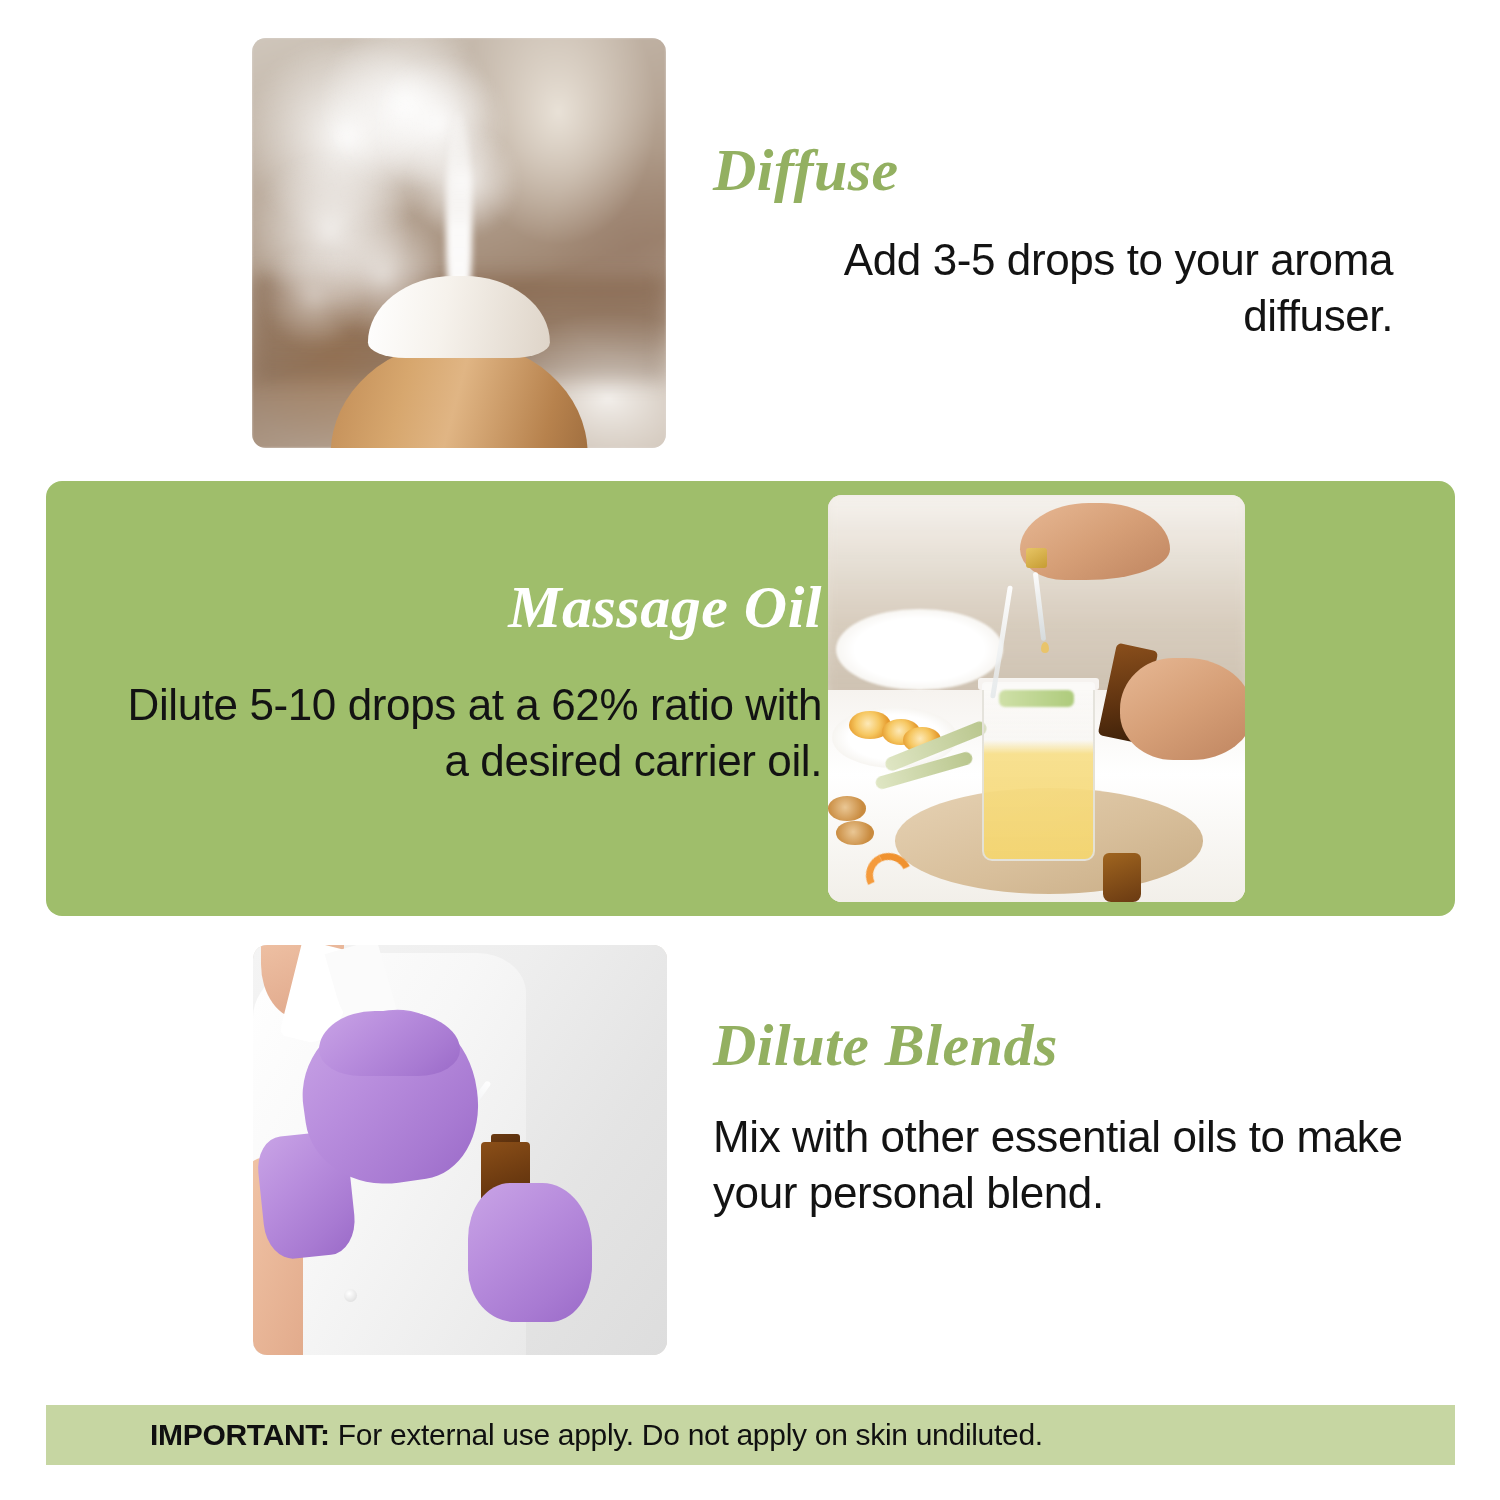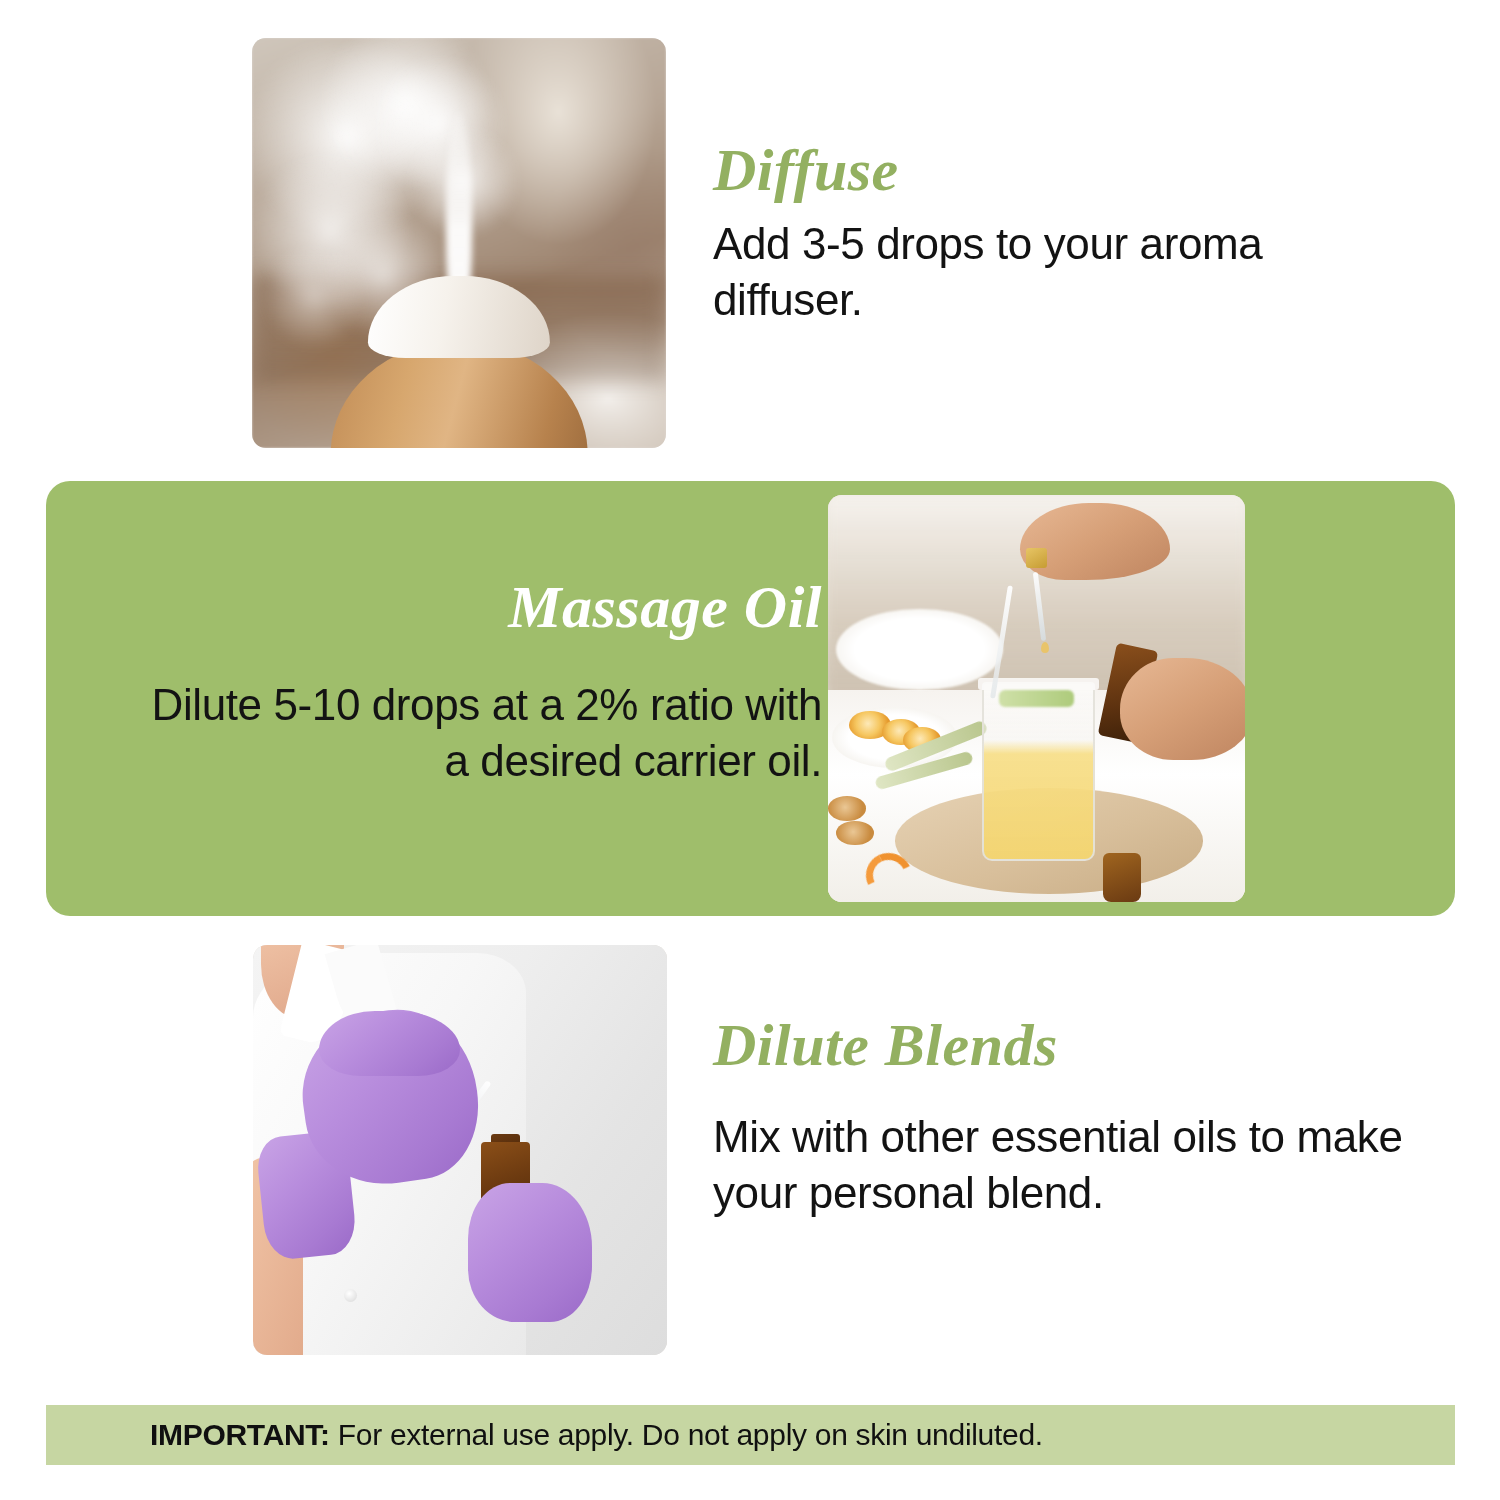--- a/index.html
+++ b/index.html
@@ -85,21 +85,21 @@
   }
 
   
   .sec-diffuse-text { position: absolute; left: 713px; top: 140px; width: 680px; }
 
   
   .band {
     position: absolute;
     left: 46px; top: 481px; width: 1409px; height: 435px;
     background: #9FBE6B;
-    border-radius: 24px;
+    border-radius: 16px;
   }
   .sec-massage-text {
     position: absolute; left: 76px; top: 96px; width: 700px;
     text-align: right;
   }
   .sec-massage-photo {
     left: 828px; top: 495px; width: 417px; height: 407px;
   }
   
   .mo-bg {
@@ -311,21 +311,21 @@
   }
   .heading.on-green { color: #ffffff; }
 
   .body-text {
     font-family: "Liberation Sans", sans-serif;
     font-size: 44px;
     line-height: 1.28;
     color: #131313;
     letter-spacing: -0.4px;
   }
-  .sec-diffuse-text .body-text { margin-top: 16px; }
+  .sec-diffuse-text .body-text { margin-top: 32px; text-align: right; }
   .sec-blend-text   .body-text { margin-top: 34px; }
   .sec-massage-text .body-text { margin-top: 40px; }
 
   
   .note-bar {
     position: absolute;
     left: 46px; top: 1405px; width: 1409px; height: 60px;
     background: #C6D6A2;
     display: flex;
     align-items: center;
@@ -361,21 +361,21 @@
   </div>
 
   <div class="sec-diffuse-text">
     <div class="heading">Diffuse</div>
     <div class="body-text">Add 3-5 drops to your aroma diffuser.</div>
   </div>
 
   <div class="band">
     <div class="sec-massage-text">
       <div class="heading on-green">Massage Oil</div>
-      <div class="body-text">Dilute 5-10 drops at a 2% ratio with a desired carrier oil.</div>
+      <div class="body-text">Dilute 5-10 drops at a 62% ratio with a desired carrier oil.</div>
     </div>
   </div>
 
   <div class="photo sec-massage-photo">
     <div class="mo-bg"></div>
     <div class="mo-wallblur"></div>
     <div class="mo-table"></div>
     <div class="mo-plate"></div>
     <div class="mo-plate2"></div>
     <div class="mo-board"></div>

